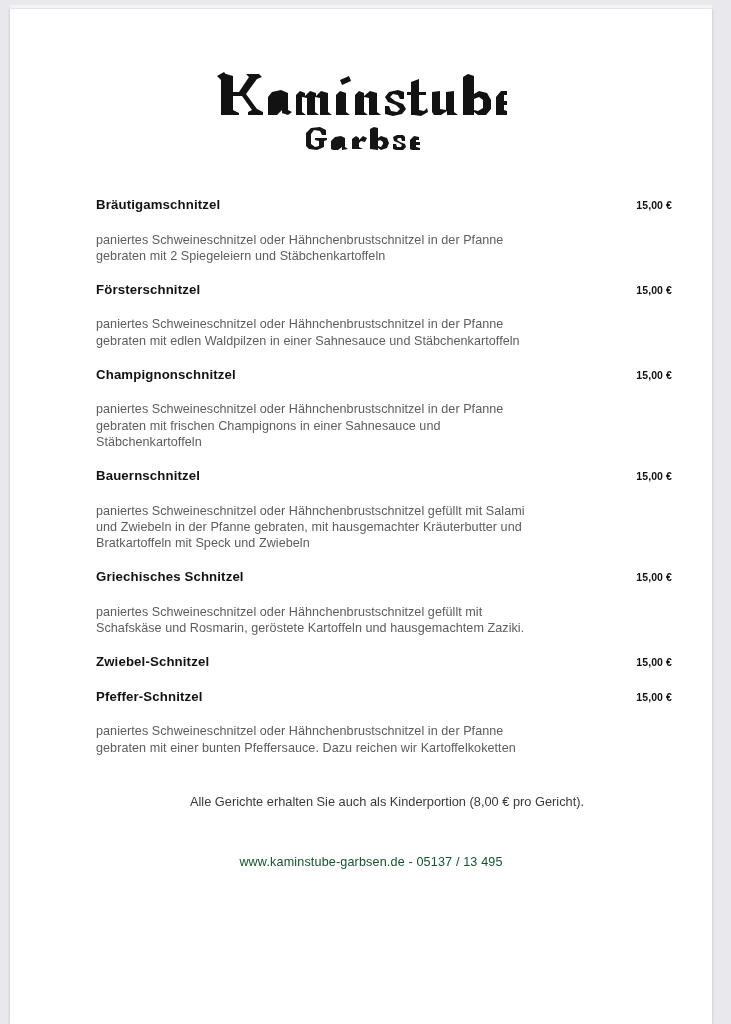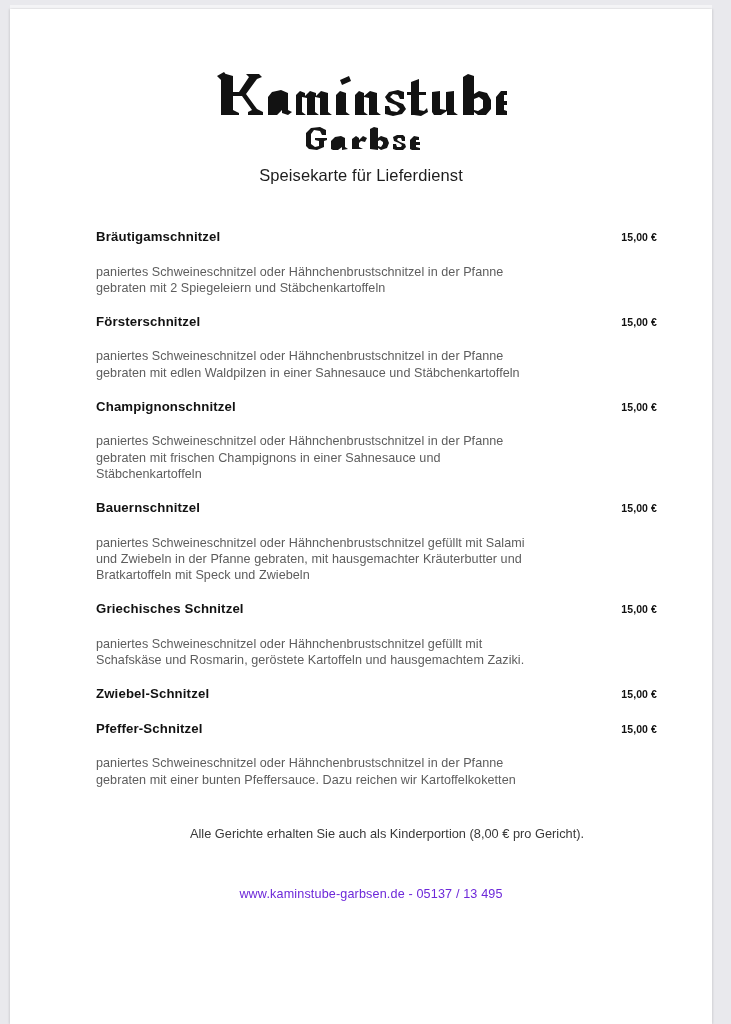--- a/index.html
+++ b/index.html
@@ -73,21 +73,21 @@
     color: #1d1d1d;
     letter-spacing: 0.1px;
     margin-top: 13px;
     font-weight: 400;
   }
 
   
   .menu {
     margin-top: 44px;
     padding-left: 86px;
-    padding-right: 55px;
+    padding-right: 40px;
   }
 
   .menu-item {
     position: relative;
     margin-bottom: 18px;
   }
 
   .item-head {
     display: flex;
     align-items: baseline;
@@ -143,21 +143,21 @@
 
   
   .footer {
     margin-top: 45px;
     text-align: center;
   }
 
   .footer-text {
     font-family: "Liberation Sans", sans-serif;
     font-size: 12.6px;
-    color: #6d28d9;
+    color: #14532d;
     letter-spacing: 0.15px;
     padding-left: 20px;
   }
 
   
   .top-band {
     position: absolute;
     left: 0;
     top: 0;
     width: 731px;
@@ -227,21 +227,20 @@
 
               <path d="M68 24 L68 4 L72 2 L76 3 L76 13 L79 11 L85 13 L87 18 L85 23 L79 25 L76 23 L76 25 Z M76 21 L79 22 L81 19 L81 17 L78 15 L76 16 Z"></path>
 
               <path d="M91 24 L91 19 L94 19 L95 22 L99 22 L100 20 L97 18 L92 16 L91 12 L95 10 L101 10 L103 12 L103 16 L100 16 L99 13 L96 13 L95 15 L98 17 L103 19 L104 22 L101 25 L94 25 Z"></path>
 
               <path d="M108 24 L108 15 L112 11 L117 12 L117 15 L114 15 L114 17 L118 17 L118 20 L114 20 L114 22 L118 23 L118 25 L110 25 Z"></path>
             </g>
           </svg>
         </span>
 
-        <div class="subtitle">Speisekarte für Lieferdienst</div>
       </div>
 
       <div class="menu">
 
         <div class="menu-item">
           <div class="item-head">
             <div class="item-name">Bräutigamschnitzel</div>
             <div class="item-price">15,00 €</div>
           </div>
           <div class="item-desc">paniertes Schweineschnitzel oder Hähnchenbrustschnitzel in der Pfanne gebraten mit 2 Spiegeleiern und Stäbchenkartoffeln</div>

